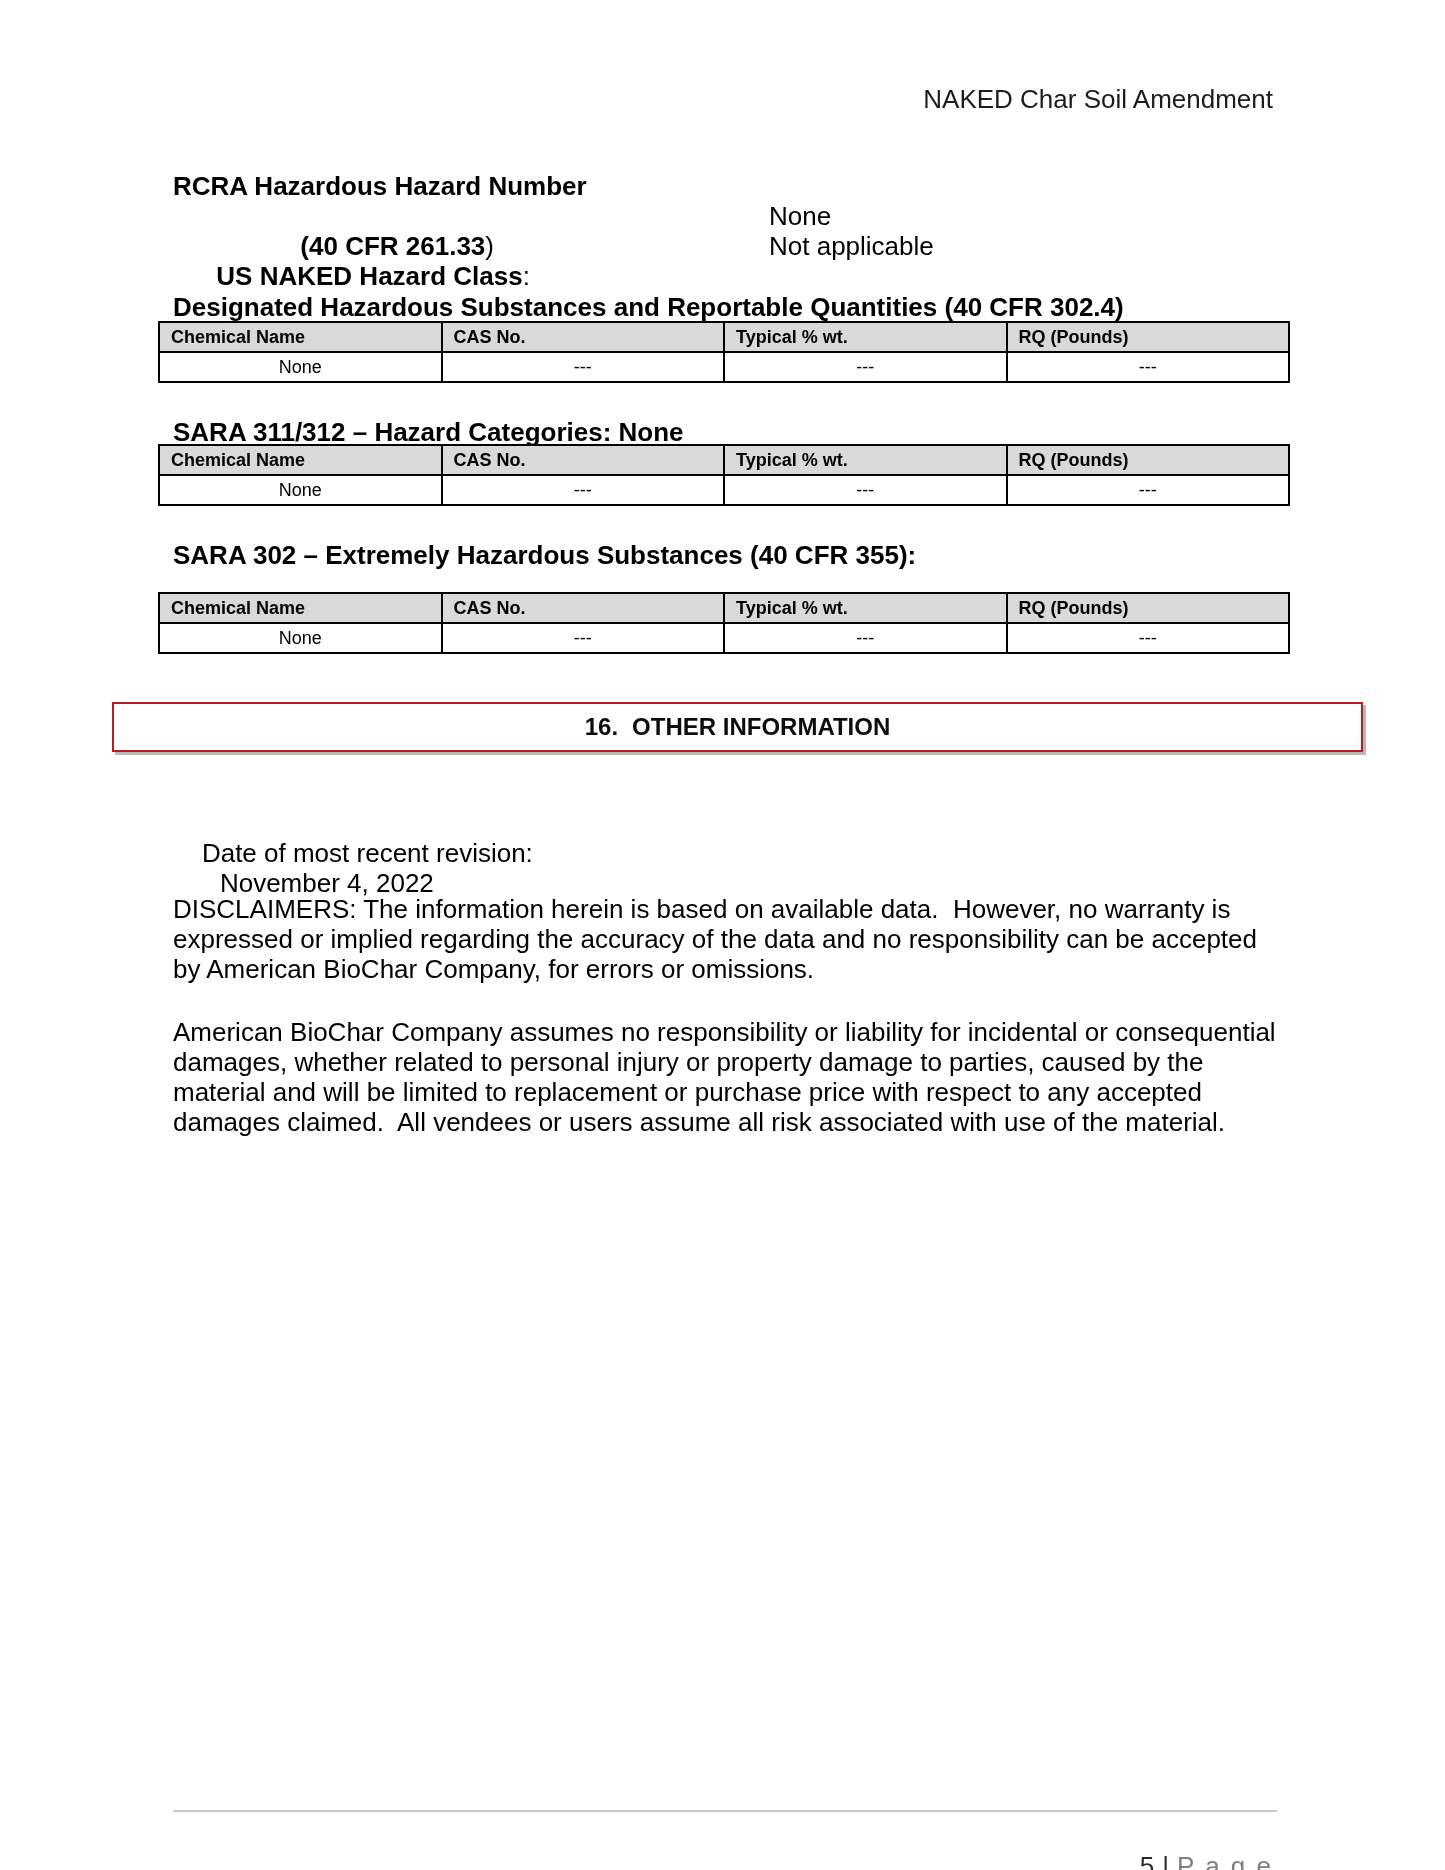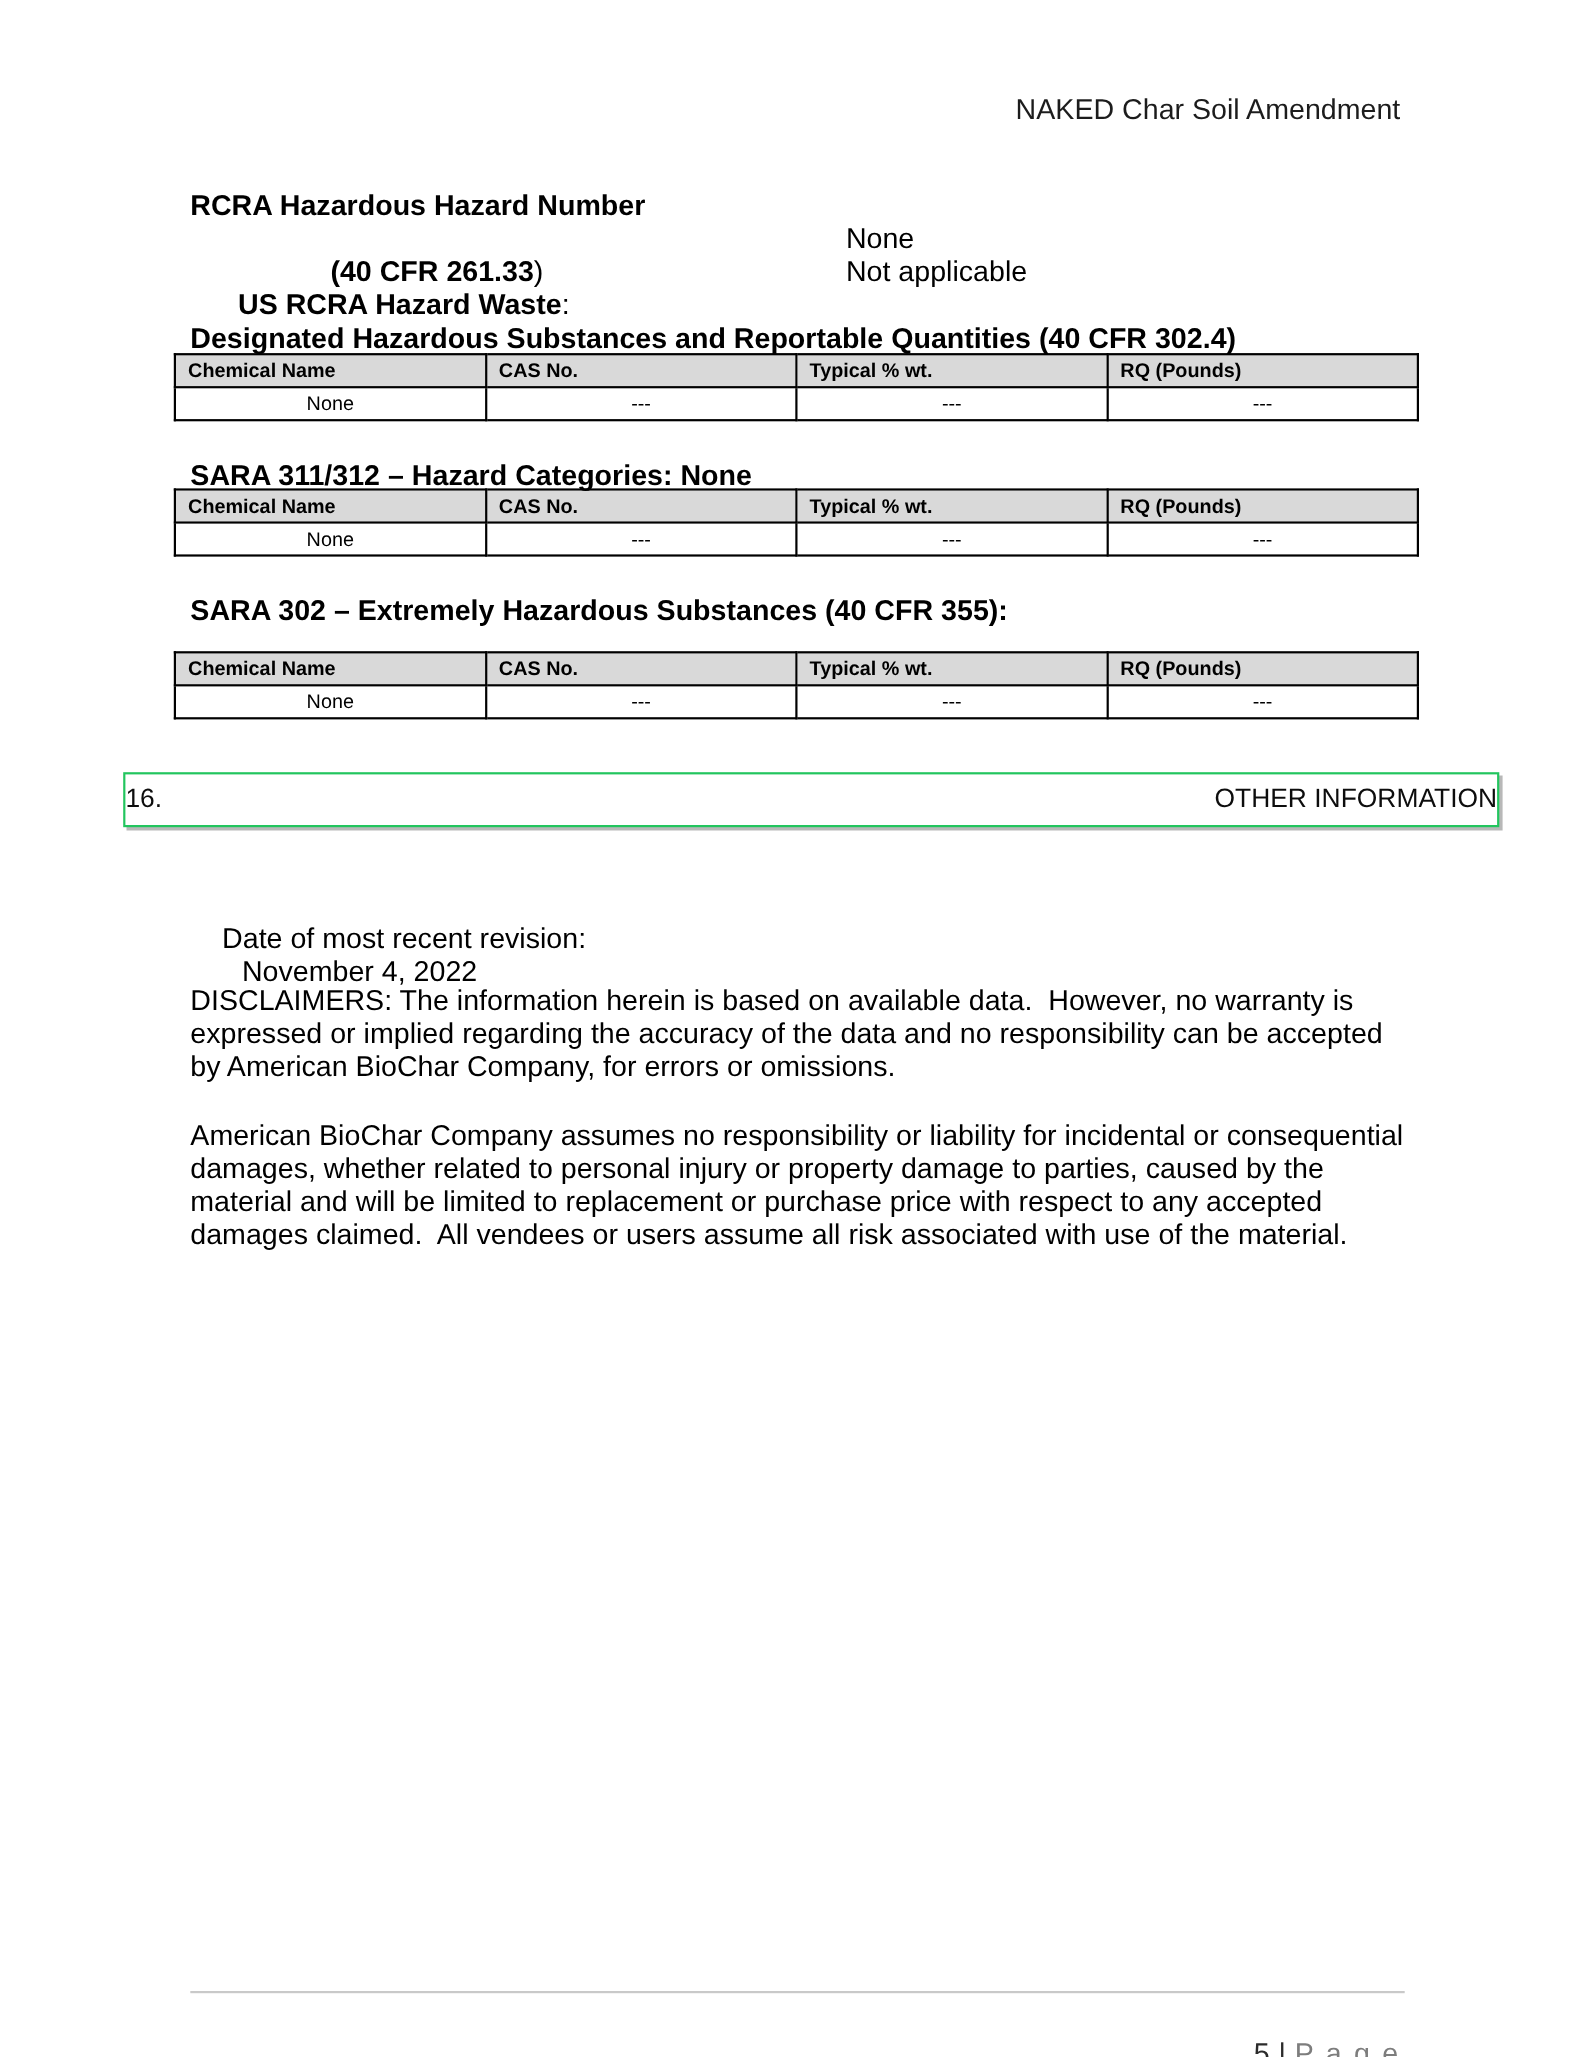--- a/index.html
+++ b/index.html
@@ -32,24 +32,24 @@
   .sds-table th,.sds-table td{
     border:2px solid #000;
     height:28px;line-height:28px;
     padding:0 0 0 11px;
     overflow:hidden;white-space:pre;
   }
   .sds-table th{background:#d9d9d9;text-align:left;font-weight:bold;}
   .sds-table td{text-align:center;padding:0;}
   .section16-box{
     position:absolute;left:112px;top:702px;width:1247px;height:46px;
-    border:2px solid #22c55e;
+    border:2px solid #b91c1c;
     box-shadow:3px 3px 0 rgba(0,0,0,0.28);
-    display:flex;align-items:center;justify-content:space-between;
-    font-size:24px;font-weight:normal;color:#0d0d0d;
+    display:flex;align-items:center;justify-content:center;
+    font-size:24px;font-weight:bold;color:#0d0d0d;
   }
   .section16-num{margin-right:14px;}
   .revision-line{
     position:absolute;left:173px;top:808px;
     font-size:26px;line-height:30px;white-space:pre;
   }
   .revision-value{margin-left:18px;}
   .para{position:absolute;left:173px;}
   .para .line{height:30px;line-height:30px;font-size:26px;white-space:pre;}
   .doc-footer-rule{
@@ -71,21 +71,21 @@
 
   <div class="doc-header">NAKED Char Soil Amendment</div>
 
   <div class="rcra-block">
     <div class="rcra-row b">RCRA Hazardous Hazard Number</div>
     <div class="rcra-row">
       <span class="rcra-indent b">(40 CFR 261.33</span><span>)</span>
       <span class="rcra-value">None</span>
     </div>
     <div class="rcra-row">
-      <span class="b">US RCRA Hazard Waste</span><span>:</span>
+      <span class="b">US NAKED Hazard Class</span><span>:</span>
       <span class="rcra-value">Not applicable</span>
     </div>
   </div>
 
   <div class="sec-title" style="top:292px">Designated Hazardous Substances and Reportable Quantities (40 CFR 302.4)</div>
   <table class="sds-table" style="top:321px">
       <thead>
         <tr>
           <th style="width: 25%;">Chemical Name</th>
           <th style="width: 25%;">CAS No.</th>

